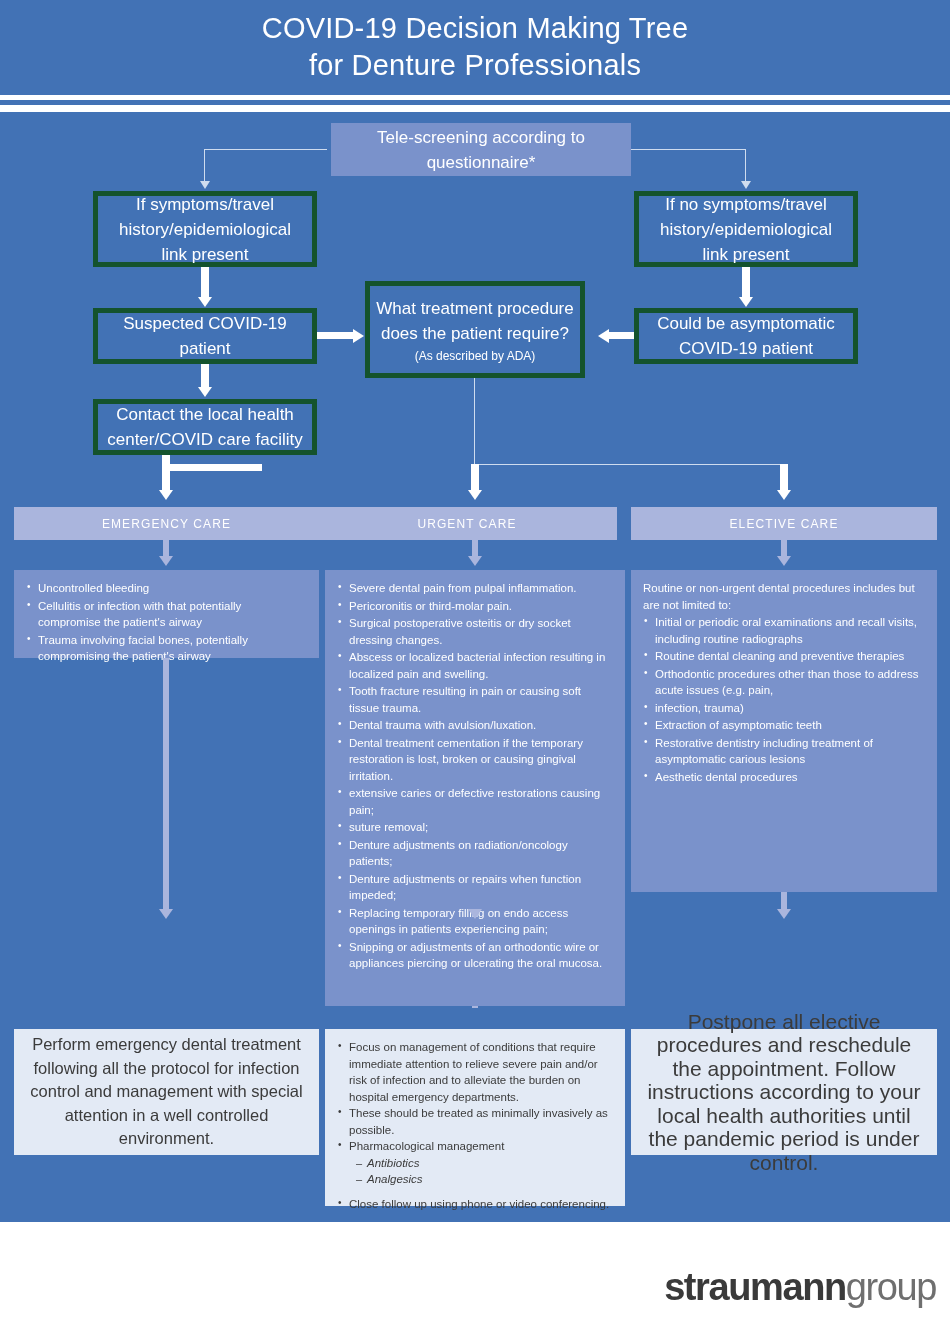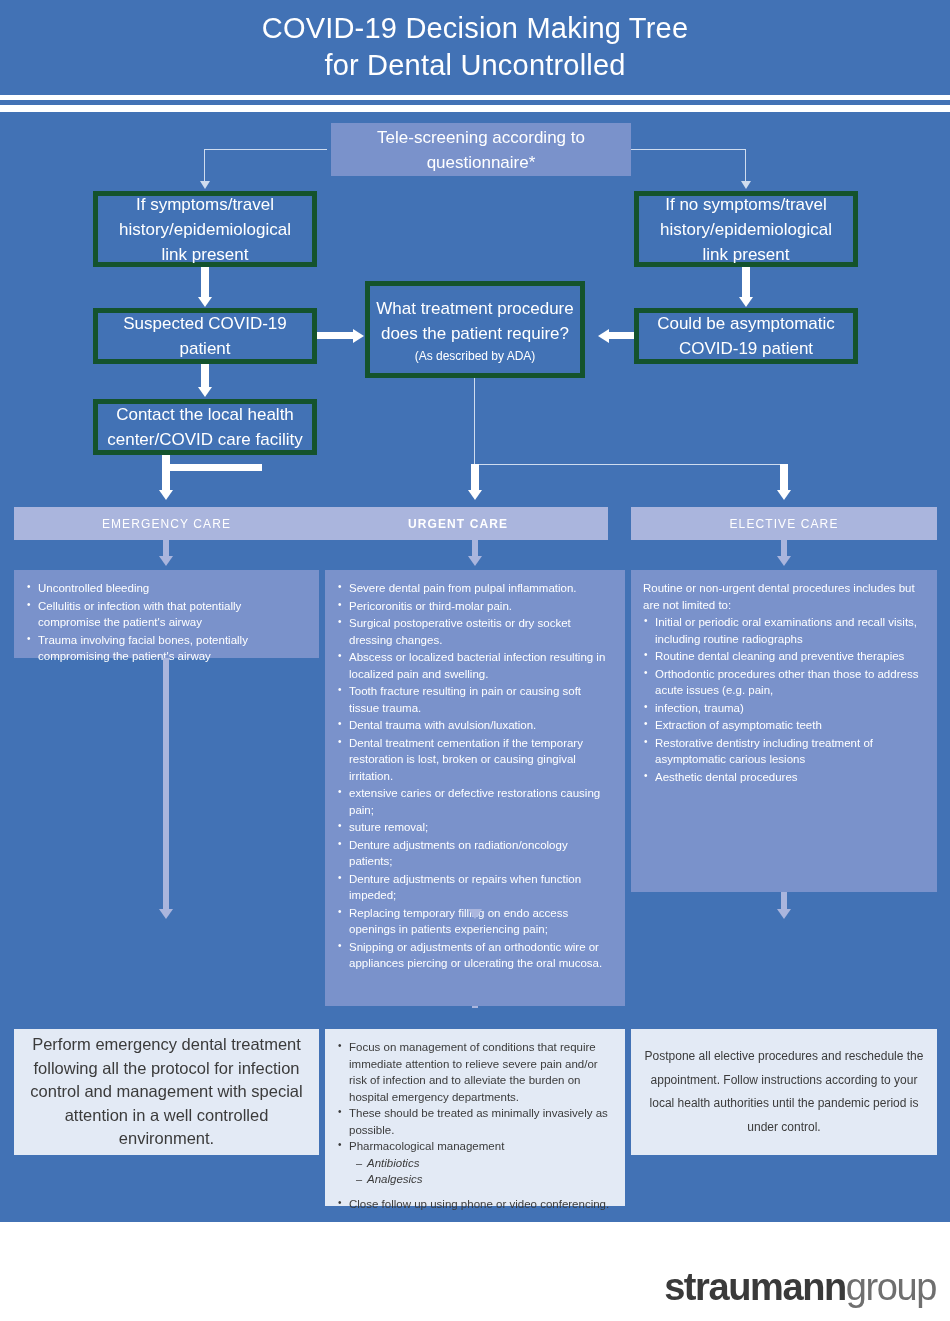--- a/index.html
+++ b/index.html
@@ -67,21 +67,21 @@
 
   
   .care-bar{
     position:absolute;height:33px;
     background:#aab5dd;
     color:#ffffff;
     display:flex;align-items:center;justify-content:center;
     font-size:12px;letter-spacing:1.1px;
   }
   .care-bar.emergency{left:14px;top:395px;width:305px;}
-  .care-bar.urgent{left:308px;top:395px;width:300px;font-weight:bold;}
+  .care-bar.urgent{left:317px;top:395px;width:300px;}
   .care-bar.elective{left:631px;top:395px;width:306px;}
 
   
   .list-panel{
     position:absolute;box-sizing:border-box;
     background:#7a92cb;
     color:#ffffff;
     padding:10px 12px 10px 12px;
     font-size:11.5px;line-height:16.5px;
   }
@@ -105,21 +105,21 @@
     color:#3b3b3b;
   }
   .action.emergency{
     left:14px;top:917px;width:305px;height:126px;
     display:flex;align-items:center;justify-content:center;
     text-align:center;font-size:16.5px;line-height:23.5px;padding:0 12px;
   }
   .action.elective{
     left:631px;top:917px;width:306px;height:126px;
     display:flex;align-items:center;justify-content:center;
-    text-align:center;font-size:12px;line-height:23.5px;padding:0 12px;
+    text-align:center;font-size:21px;line-height:23.5px;padding:0 12px;
   }
   .action.urgent{
     left:325px;top:917px;width:300px;height:177px;
     padding:10px 12px;font-size:11.5px;line-height:16.5px;
   }
   .action.urgent ul{margin:0;padding:0;list-style:none;}
   .action.urgent li{position:relative;padding-left:12px;}
   .action.urgent li:before{content:"\2022";position:absolute;left:1px;top:-1px;font-size:10px;}
   .action.urgent ul.sublist{margin:0 0 8px 18px;font-style:italic;}
   .action.urgent ul.sublist li:before{content:"\2013";font-size:11px;top:0;}
@@ -166,21 +166,21 @@
   .logo .light{color:#6f6f6f;font-weight:400;}
 </style>
 </head>
 <body>
 
 <div class="page">
 
   <div class="header">
     <div class="header-title">
       <div>COVID-19 Decision Making Tree</div>
-      <div>for Dental Uncontrolled</div>
+      <div>for Denture Professionals</div>
     </div>
   </div>
   <div class="header-rule"></div>
   <div class="header-rule2"></div>
   <div class="header-rule3"></div>
 
   <div class="panel">
 
     <div class="ln" style="left:205px;top:37px;width:122px;height:1px;"></div>
     <div class="ln" style="left:204px;top:37px;width:1px;height:32px;"></div>

